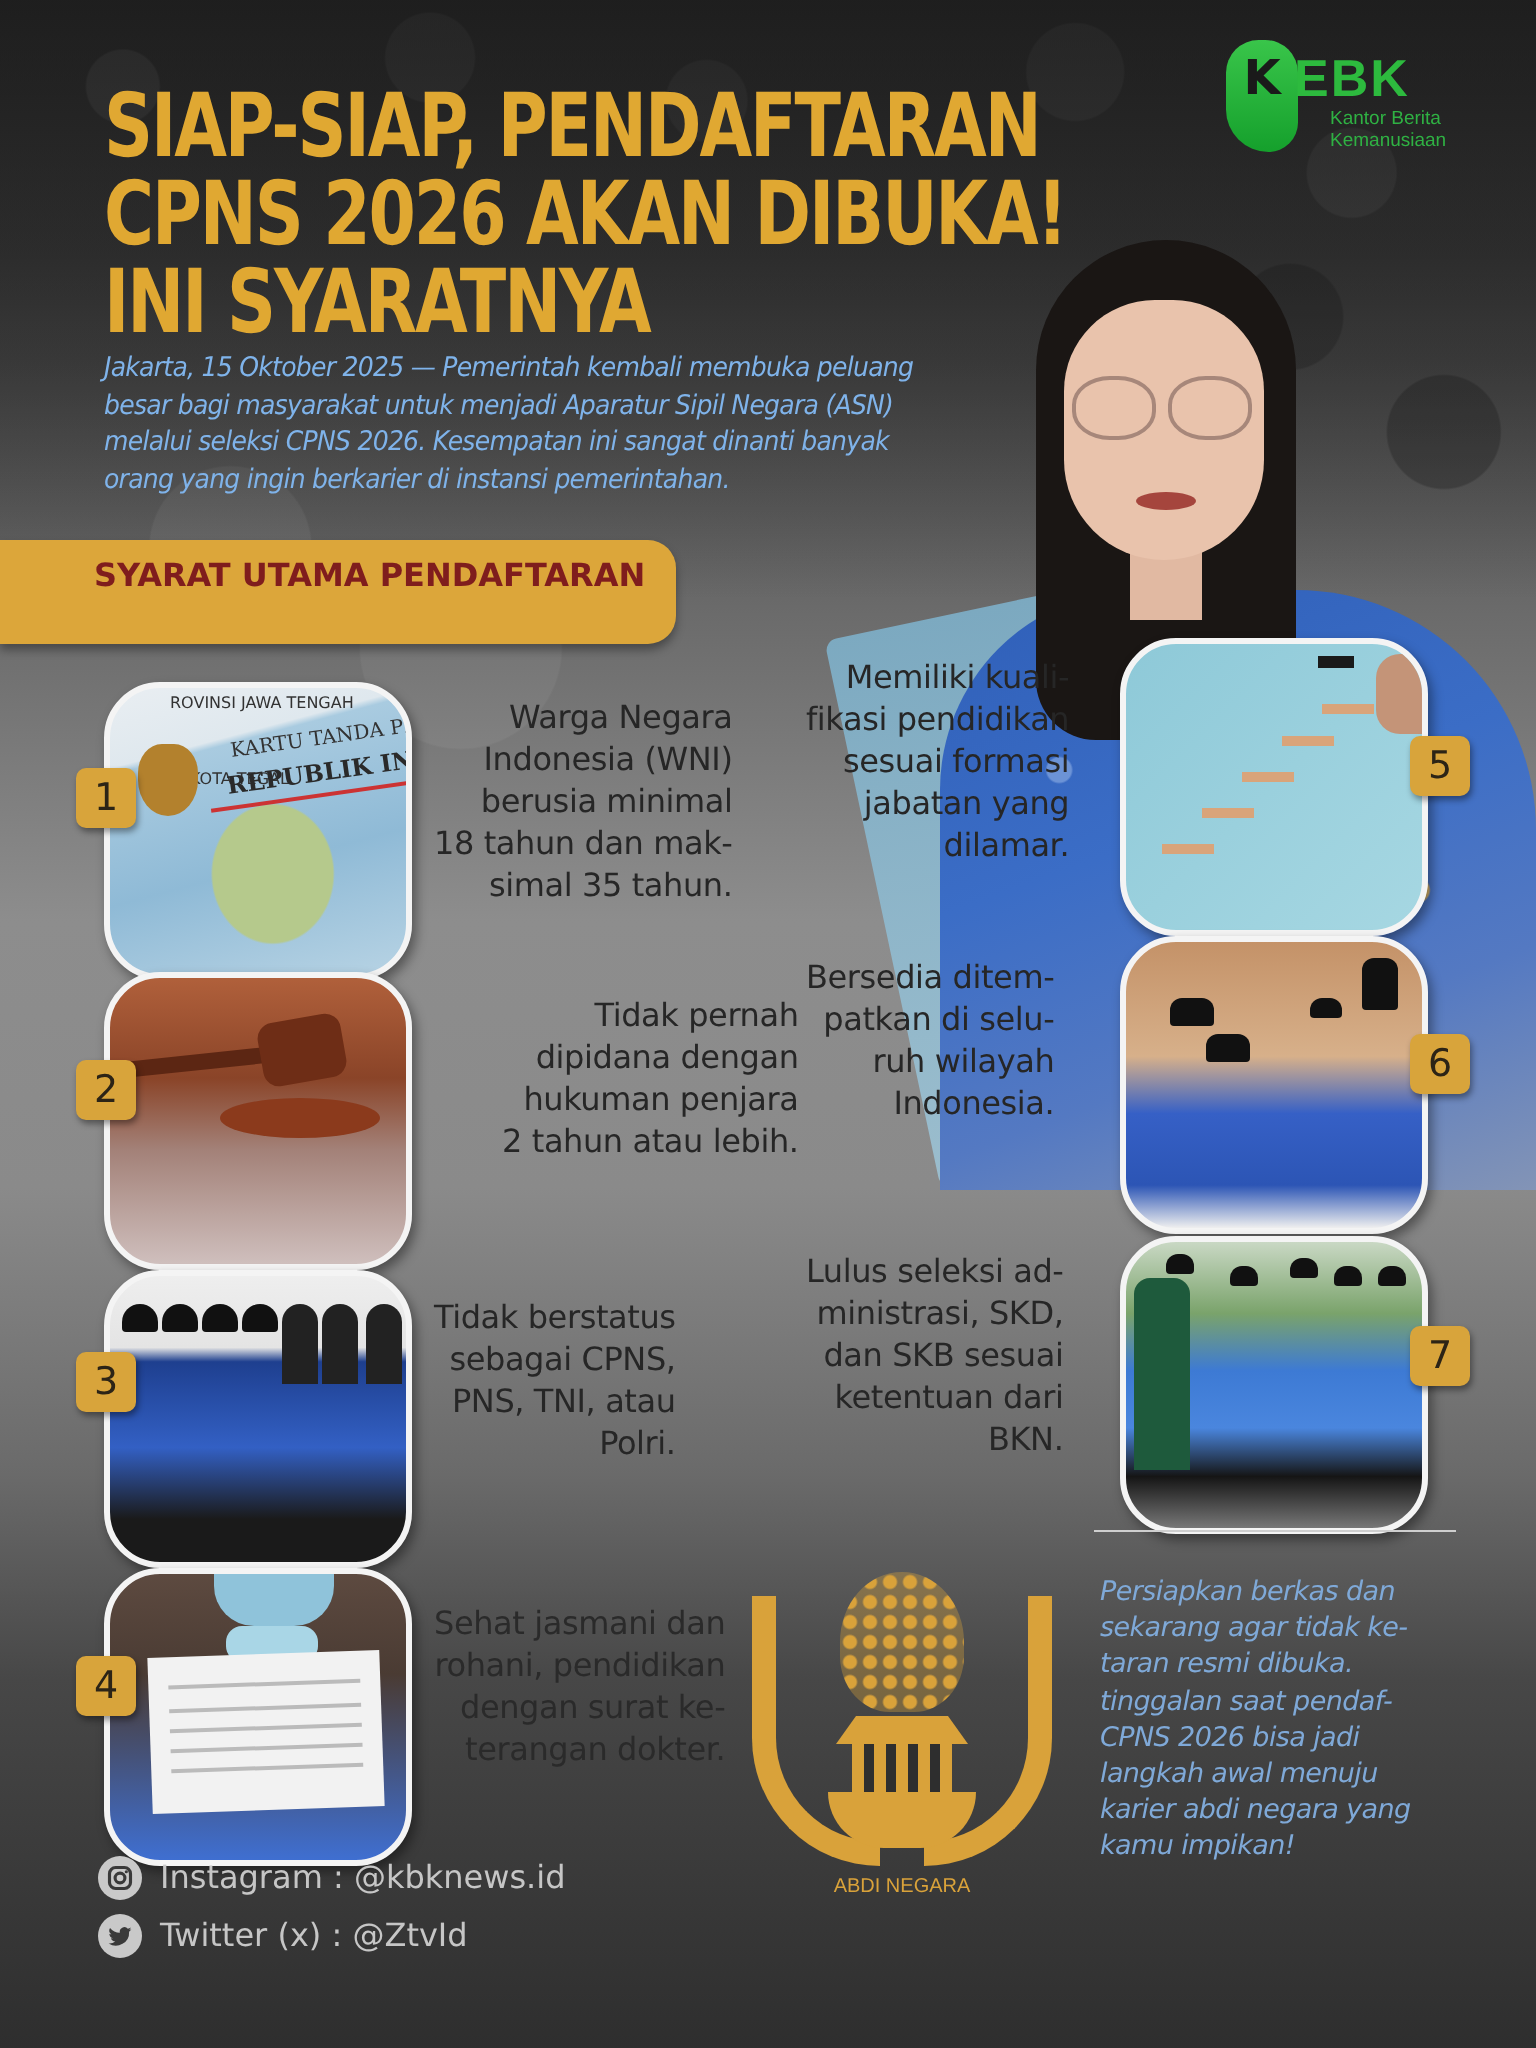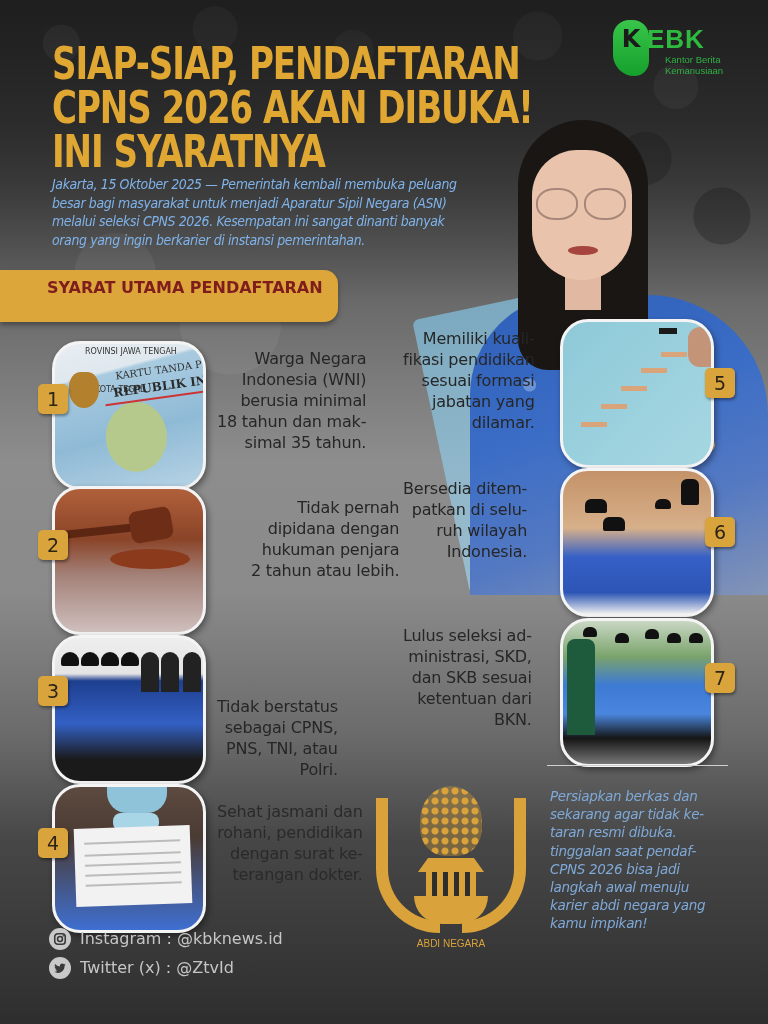--- a/index.html
+++ b/index.html
@@ -254,21 +254,21 @@
 <div class="photo ph-team" style="left:52px;top:635px;">
   <span style="left:6px"></span>
     <span style="left:26px"></span>
     <span style="left:46px"></span>
     <span style="left:66px"></span>
     <span style="left:86px;background:#222;height:40px;border-radius:9px 9px 0 0"></span>
     <span style="left:106px;background:#222;height:40px;border-radius:9px 9px 0 0"></span>
     <span style="left:128px;background:#222;height:40px;border-radius:9px 9px 0 0"></span>
 </div>
 <div class="badge" style="left:38px;top:676px;">3</div>
-<div class="req-text" style="left:217px;top:648px;margin-top:48px;">
+<div class="req-text" style="left:217px;top:648px;">
   <div>Tidak berstatus</div>
   <div>sebagai CPNS,</div>
   <div>PNS, TNI, atau</div>
   <div>Polri.</div>
 </div>
 
 <div class="photo ph-doc" style="left:52px;top:784px;">
   <div class="cap"></div>
   <div class="mask"></div>
   <div class="paper">

